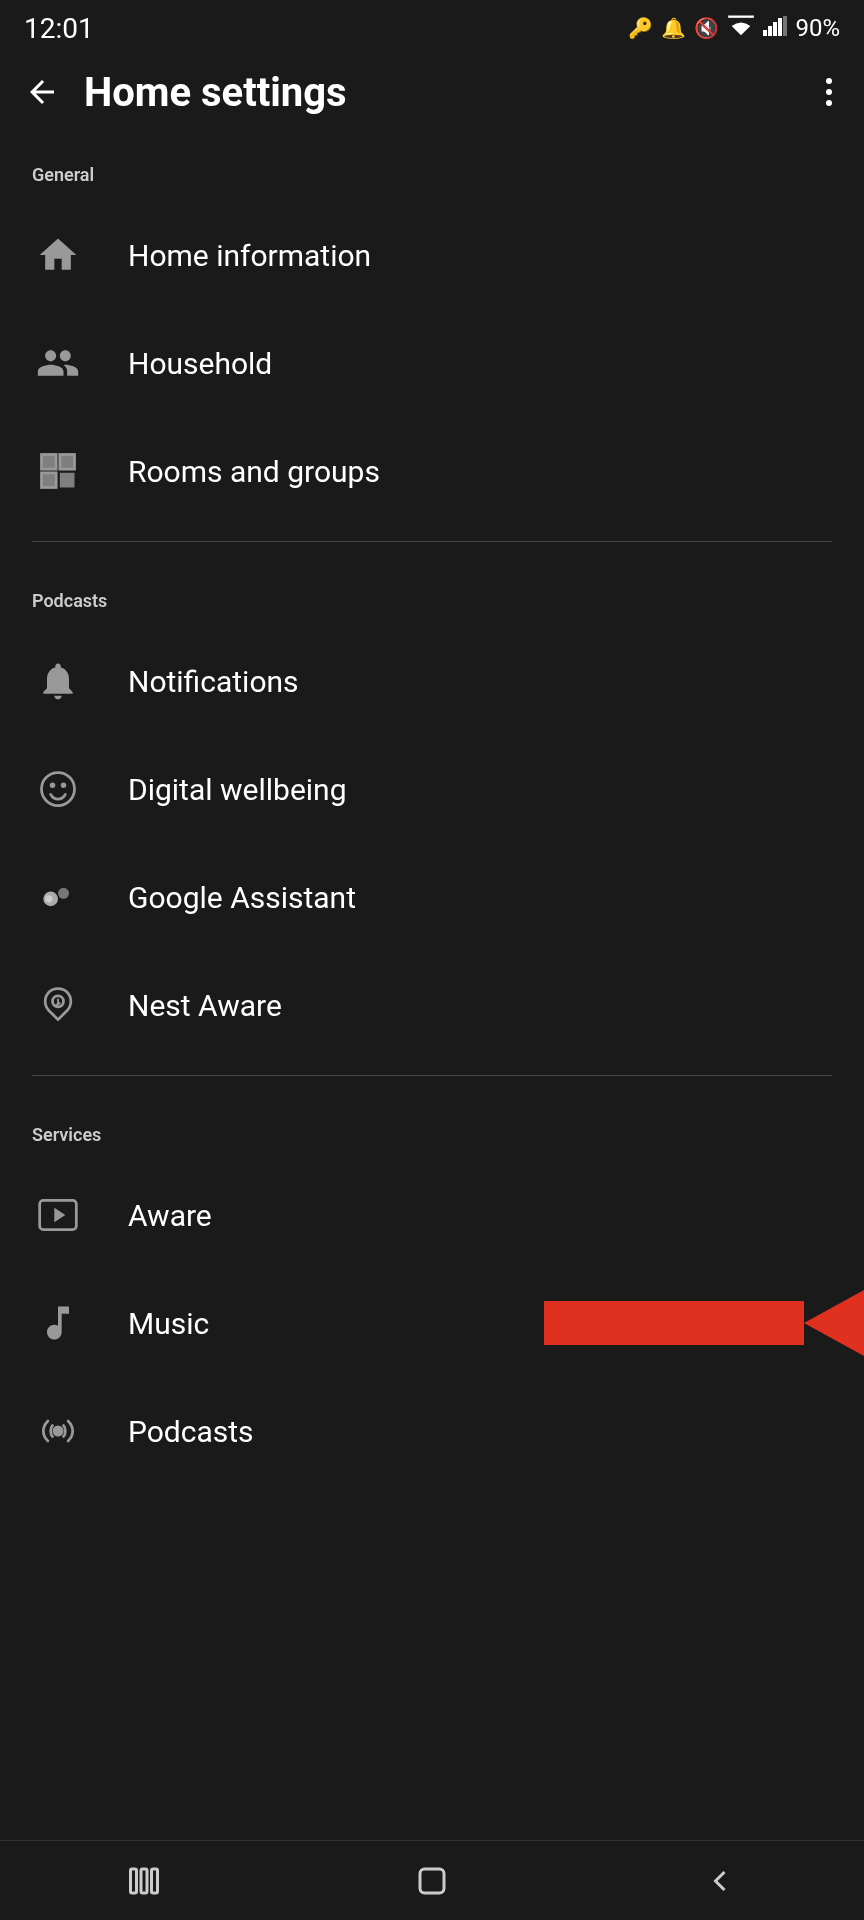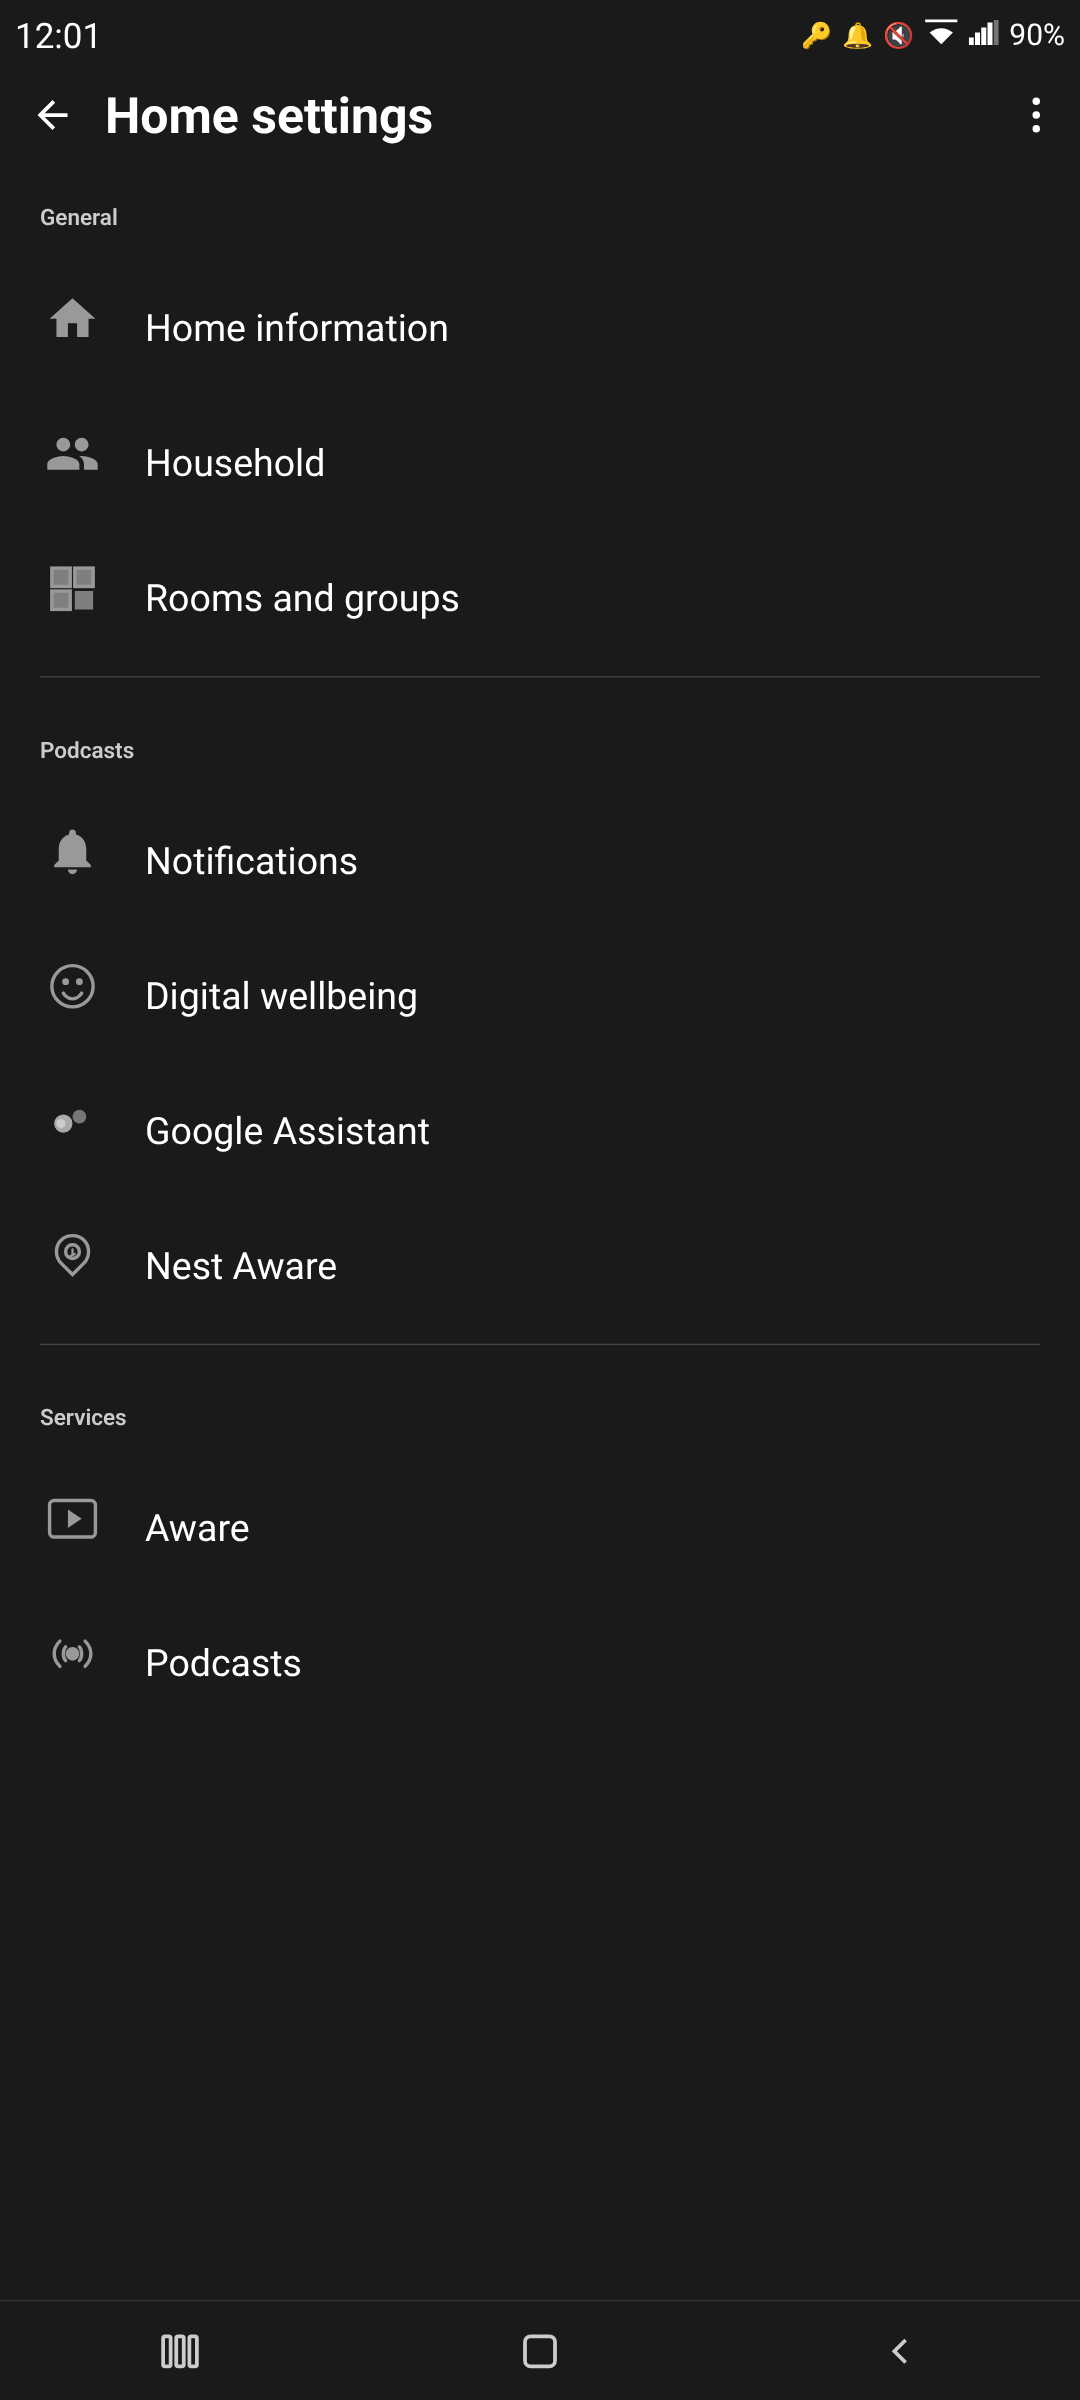--- a/index.html
+++ b/index.html
@@ -17,21 +17,21 @@
       min-height: 1920px;
       overflow-x: hidden;
       position: relative;
     }
 
     
     .status-bar {
       display: flex;
       justify-content: space-between;
       align-items: center;
-      padding: 12px 12px 8px;
+      padding: 12px 24px 8px;
       height: 52px;
     }
 
     .status-time {
       font-size: 28px;
       font-weight: 400;
       color: #ffffff;
     }
 
     .status-icons {
@@ -93,24 +93,24 @@
     .section-header {
       padding: 32px 32px 16px;
       font-size: 18px;
       font-weight: 600;
       color: #cccccc;
     }
 
     
     .menu-item {
       display: flex;
-      align-items: flex-end;
+      align-items: center;
       padding: 28px 32px;
       cursor: pointer;
-      gap: 32px;
+      gap: 44px;
     }
 
     .menu-icon {
       width: 52px;
       height: 52px;
       display: flex;
       align-items: center;
       justify-content: center;
       color: #999999;
       flex-shrink: 0;
@@ -301,20 +301,33 @@
   <div class="menu-item">
     <div class="menu-icon">
       <svg viewBox="0 0 24 24" xmlns="http://www.w3.org/2000/svg">
         <rect x="2" y="4" width="20" height="16" rx="2" fill="none" stroke="#999" stroke-width="1.5"></rect>
         <polygon points="10,8 10,16 16,12" fill="#999"></polygon>
       </svg>
     </div>
     <span class="menu-label">Aware</span>
   </div>
 
+  <div class="menu-item" style="position: relative;">
+    <div class="menu-icon">
+      <svg viewBox="0 0 24 24" xmlns="http://www.w3.org/2000/svg">
+        <path d="M12 3v10.55c-.59-.34-1.27-.55-2-.55-2.21 0-4 1.79-4 4s1.79 4 4 4 4-1.79 4-4V7h4V3h-6z" fill="#999"></path>
+      </svg>
+    </div>
+    <span class="menu-label">Music</span>
+
+    <div style="position: absolute; right: -20px; display: flex; align-items: center;">
+      <div style="height: 44px; width: 260px; background-color: #e03020; display: inline-block;"></div>
+      <div style="width: 0; height: 0; border-top: 44px solid transparent; border-bottom: 44px solid transparent; border-right: 80px solid #e03020;"></div>
+    </div>
+  </div>
 
   <div class="menu-item">
     <div class="menu-icon">
       <svg viewBox="0 0 24 24" xmlns="http://www.w3.org/2000/svg">
         <circle cx="12" cy="12" r="3" fill="#999"></circle>
         <path d="M6.5 17.5C4.9 15.9 4 13.8 4 12s.9-3.9 2.5-5.5" fill="none" stroke="#999" stroke-width="1.5" stroke-linecap="round"></path>
         <path d="M17.5 17.5C19.1 15.9 20 13.8 20 12s-.9-3.9-2.5-5.5" fill="none" stroke="#999" stroke-width="1.5" stroke-linecap="round"></path>
         <path d="M9 15c-.8-.8-1-1.9-1-3s.2-2.2 1-3" fill="none" stroke="#999" stroke-width="1.5" stroke-linecap="round"></path>
         <path d="M15 15c.8-.8 1-1.9 1-3s-.2-2.2-1-3" fill="none" stroke="#999" stroke-width="1.5" stroke-linecap="round"></path>
       </svg>

